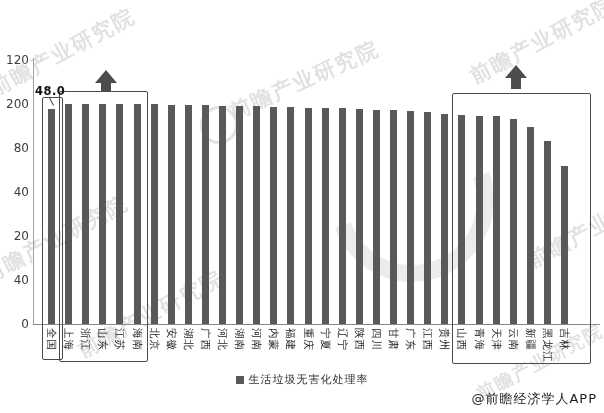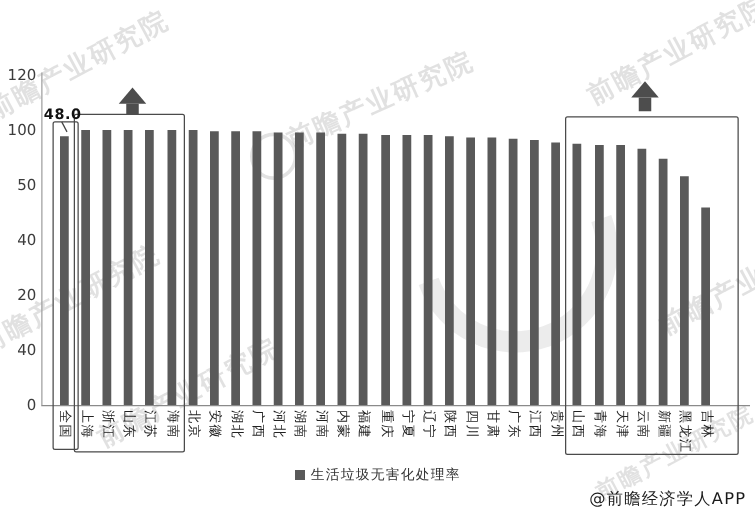--- a/index.html
+++ b/index.html
@@ -63,22 +63,22 @@
   <div id="logo-ring"></div>
   <div id="logo-swoosh"></div>
 
   <div class="y-axis-line"></div>
   <div class="x-axis-line"></div>
   <div id="yticks">
       <div class="y-tick" style="top: 318px;">0</div>
       <div class="y-tick" style="top: 274px;">40</div>
       <div class="y-tick" style="top: 230px;">20</div>
       <div class="y-tick" style="top: 186px;">40</div>
-      <div class="y-tick" style="top: 142px;">50</div>
-      <div class="y-tick" style="top: 98px;">100</div>
+      <div class="y-tick" style="top: 142px;">80</div>
+      <div class="y-tick" style="top: 98px;">200</div>
       <div class="y-tick" style="top: 54px;">120</div>
     </div>
 
   <div id="bars">
       <div class="bar" title="全国 97.7" style="left: 48px; top: 109.06px; height: 214.94px; background: rgb(89, 89, 89);"></div>
       <div class="bar" title="上海 100" style="left: 65.1px; top: 104px; height: 220px; background: rgb(89, 89, 89);"></div>
       <div class="bar" title="浙江 100" style="left: 82.2px; top: 104px; height: 220px; background: rgb(89, 89, 89);"></div>
       <div class="bar" title="山东 100" style="left: 99.3px; top: 104px; height: 220px; background: rgb(89, 89, 89);"></div>
       <div class="bar" title="江苏 100" style="left: 116.4px; top: 104px; height: 220px; background: rgb(89, 89, 89);"></div>
       <div class="bar" title="海南 100" style="left: 133.5px; top: 104px; height: 220px; background: rgb(89, 89, 89);"></div>

